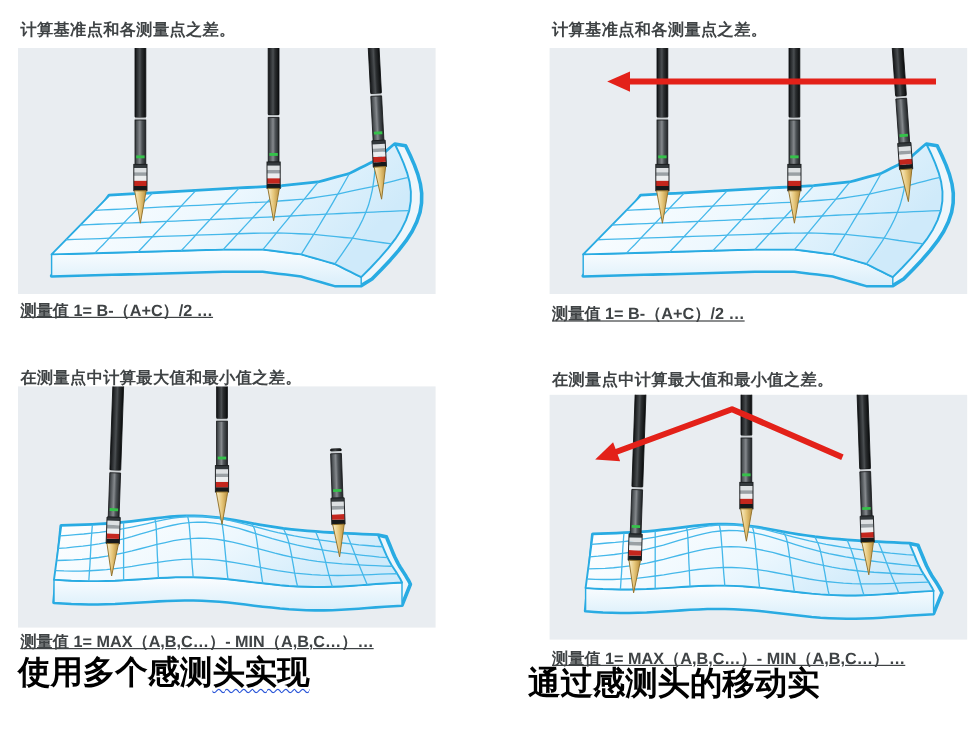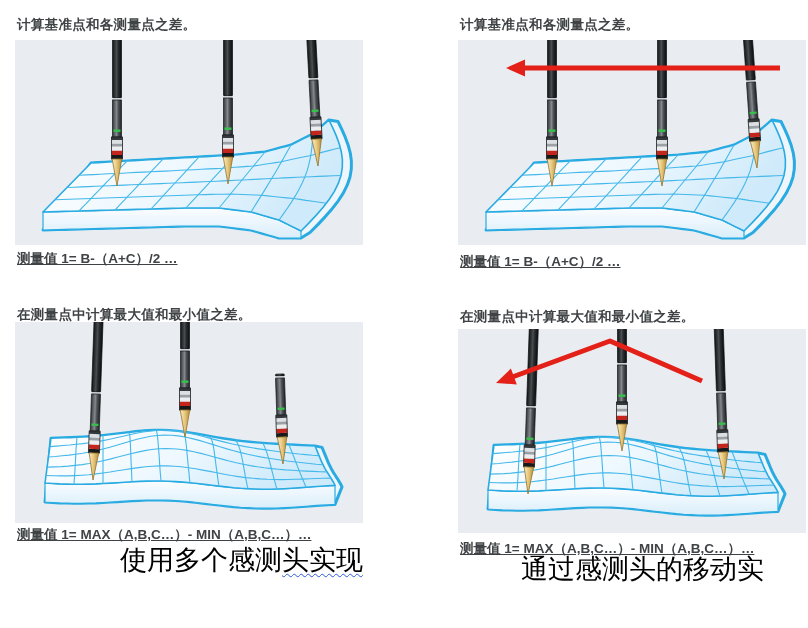--- a/index.html
+++ b/index.html
@@ -3,22 +3,22 @@
 <meta charset="utf-8">
 <style>
   html,body{margin:0;padding:0;background:#ffffff;}
   .page{position:relative;width:808px;height:606px;background:#ffffff;overflow:hidden;
         font-family:"Liberation Sans",sans-serif;}
   .ptitle{position:absolute;font-size:13.5px;font-weight:700;color:#3f4345;
           letter-spacing:.3px;white-space:nowrap;}
   .illus{position:absolute;background:#e9edf1;}
   .illus svg{display:block;}
   .formula{position:absolute;font-size:13.5px;font-weight:700;color:#3f4345;white-space:nowrap;text-decoration:underline;}
-  .caption{position:absolute;text-align:right;font-family:"Liberation Serif",serif;
-           font-size:27px;color:#000;line-height:37px;white-space:nowrap;}
+  .caption{position:absolute;text-align:left;font-family:"Liberation Serif",serif;
+           font-size:27px;color:#000;line-height:37px;white-space:nowrap;font-weight:bold;}
   .wavy{text-decoration:underline;text-decoration-style:wavy;text-decoration-color:#2e59d9;
         text-decoration-thickness:1px;text-underline-offset:4px;}
   .ret{font-size:15px;color:#444;font-family:"Liberation Sans",sans-serif;margin-left:3px;}
   .defs-holder{position:absolute;width:0;height:0;overflow:hidden;}
 </style>
 </head>
 <body>
 
 <div class="page">
 
@@ -327,17 +327,17 @@
           <path d="M244.0 52.0 L152.0 12.0 L53.0 48.5" stroke="#e32119" stroke-width="5" fill="none" stroke-linejoin="round"></path>
           <polygon points="38,54 52.9,39.5 58.8,55.4" fill="#e32119"></polygon>
         </g>
       </svg>
   </div>
   <div class="formula" style="left:460px;top:540px">测量值 1= MAX（A,B,C…）- MIN（A,B,C…）…</div>
 
   <div class="caption" style="left:15px;top:542px;width:348px">
     <div><span>使用多个感测</span><span class="wavy">头实现</span></div>
   </div>
-  <div class="caption" style="left:416px;top:551px;width:348px">
+  <div class="caption" style="left:440px;top:551px;width:348px">
     <div><span>通过感测头的移动实</span></div>
   </div>
 
 </div>
 
 </body></html>

